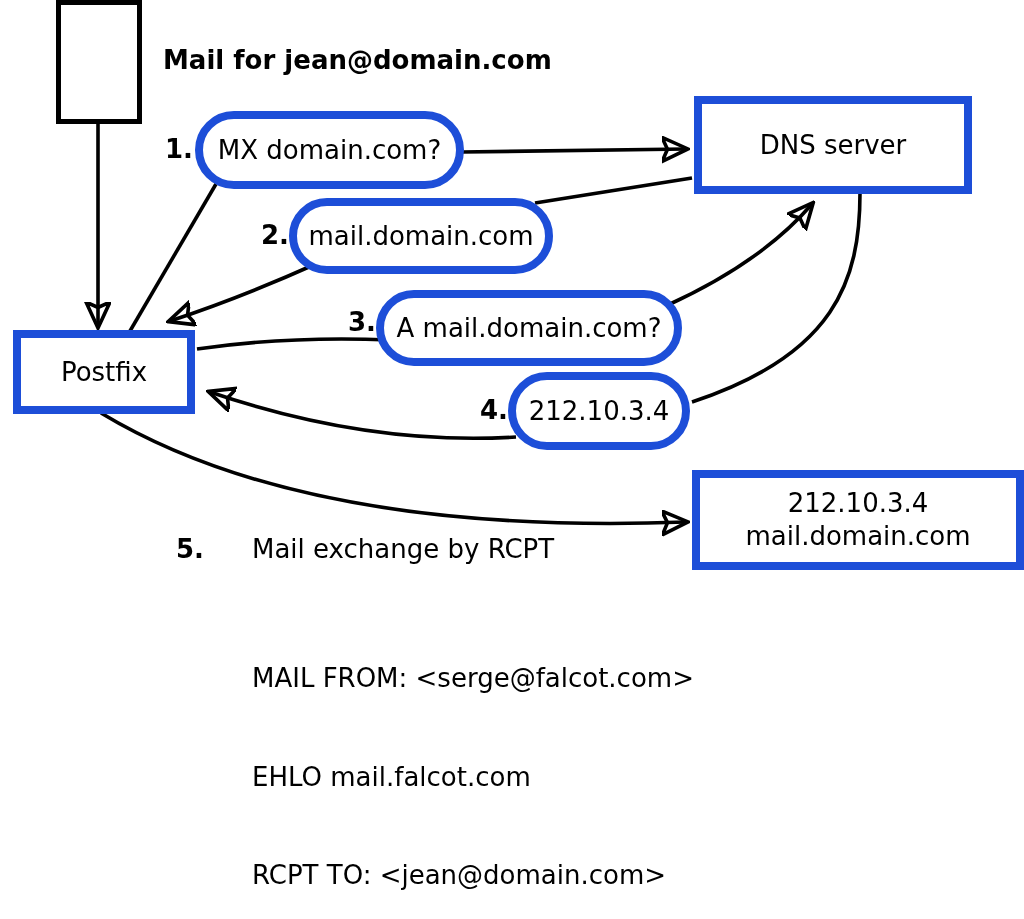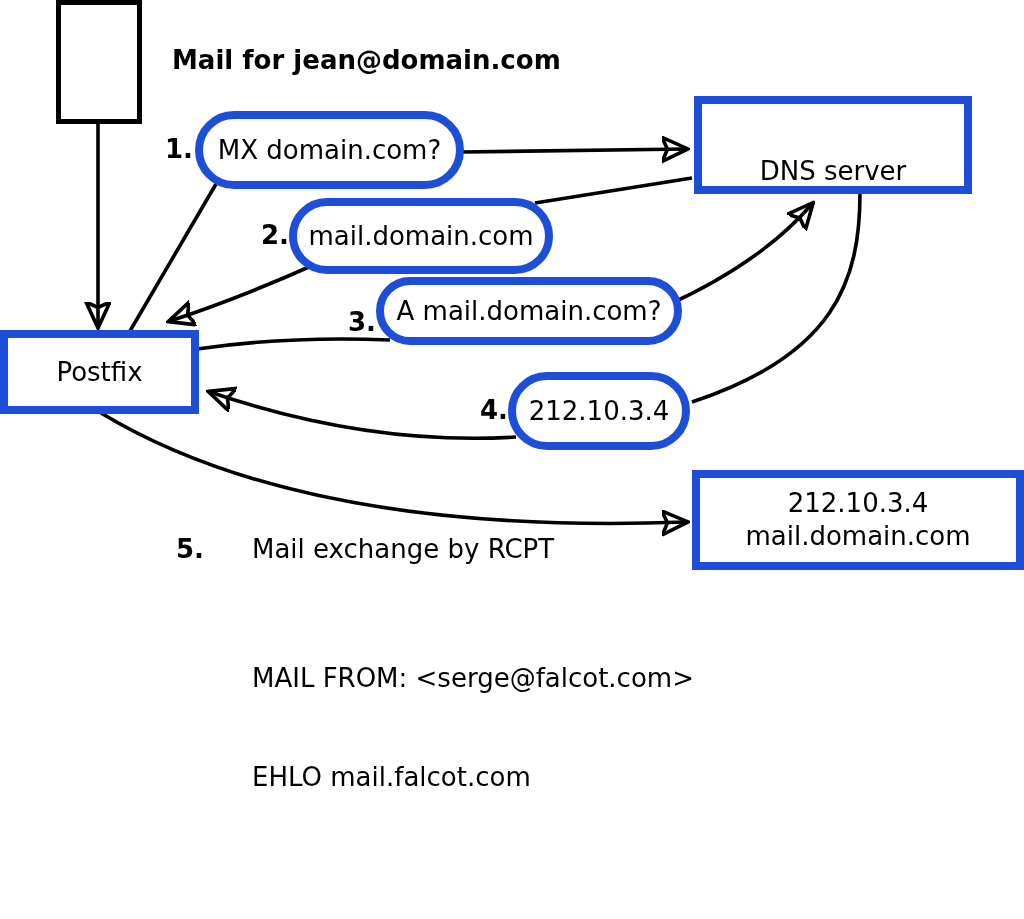--- a/index.html
+++ b/index.html
@@ -49,37 +49,37 @@
     box-sizing: border-box;
     z-index: 2;
   }
   .free-label {
     position: absolute;
     z-index: 3;
     font-size: 26px;
     line-height: 33px;
     white-space: nowrap;
   }
-  .bold { font-weight: bold; margin-left: 9px; }
+  .bold { font-weight: bold; }
   .step-num {
     position: absolute;
     z-index: 3;
     width: 100px;
     text-align: right;
     font-weight: bold;
     font-size: 26px;
     line-height: 33px;
   }
-  #postfix-box  { left: 0px;   top: 330px; width: 199px; height: 84px; }
-  #dns-box      { left: 694px; top: 96px;  width: 278px; height: 98px; align-items: flex-end; }
+  #postfix-box  { left: 13px;   top: 330px; width: 182px; height: 84px; }
+  #dns-box      { left: 694px; top: 96px;  width: 278px; height: 98px; }
   #mailsrv-box  { left: 692px; top: 470px; width: 332px; height: 100px; flex-direction: column; }
   #mailsrv-box .srv-line { line-height: 33px; text-align: center; }
   #pill-1 { left: 195px; top: 111px; width: 269px; height: 78px; }
   #pill-2 { left: 289px; top: 198px; width: 264px; height: 76px; }
-  #pill-3 { left: 376px; top: 277px; width: 306px; height: 68px; }
+  #pill-3 { left: 376px; top: 290px; width: 306px; height: 76px; }
   #pill-4 { left: 508px; top: 372px; width: 182px; height: 78px; }
   #num-1 { left: 93px;  top: 133px; }
   #num-2 { left: 189px; top: 219px; }
   #num-3 { left: 276px; top: 306px; }
   #num-4 { left: 408px; top: 394px; }
   #num-5 { left: 104px; top: 533px; }
   #step5-label { left: 252px; top: 533px; }
   #mail-label { left: 163px; top: 44px; }
   #smtp-block {
     position: absolute;
@@ -148,20 +148,21 @@
   <div id="num-2" class="step-num">2.</div>
   <div id="num-3" class="step-num">3.</div>
   <div id="num-4" class="step-num">4.</div>
   <div id="num-5" class="step-num">5.</div>
 
   <div id="step5-label" class="free-label">Mail exchange by RCPT</div>
 
   <div id="smtp-block">
     <div class="smtp-line">MAIL FROM: &lt;serge@falcot.com&gt;</div>
     <div class="smtp-line">EHLO mail.falcot.com</div>
+    <div class="smtp-line">RCPT TO: &lt;jean@domain.com&gt;</div>
     
     
     
     
     
     
     
   </div>
 
 </div>

